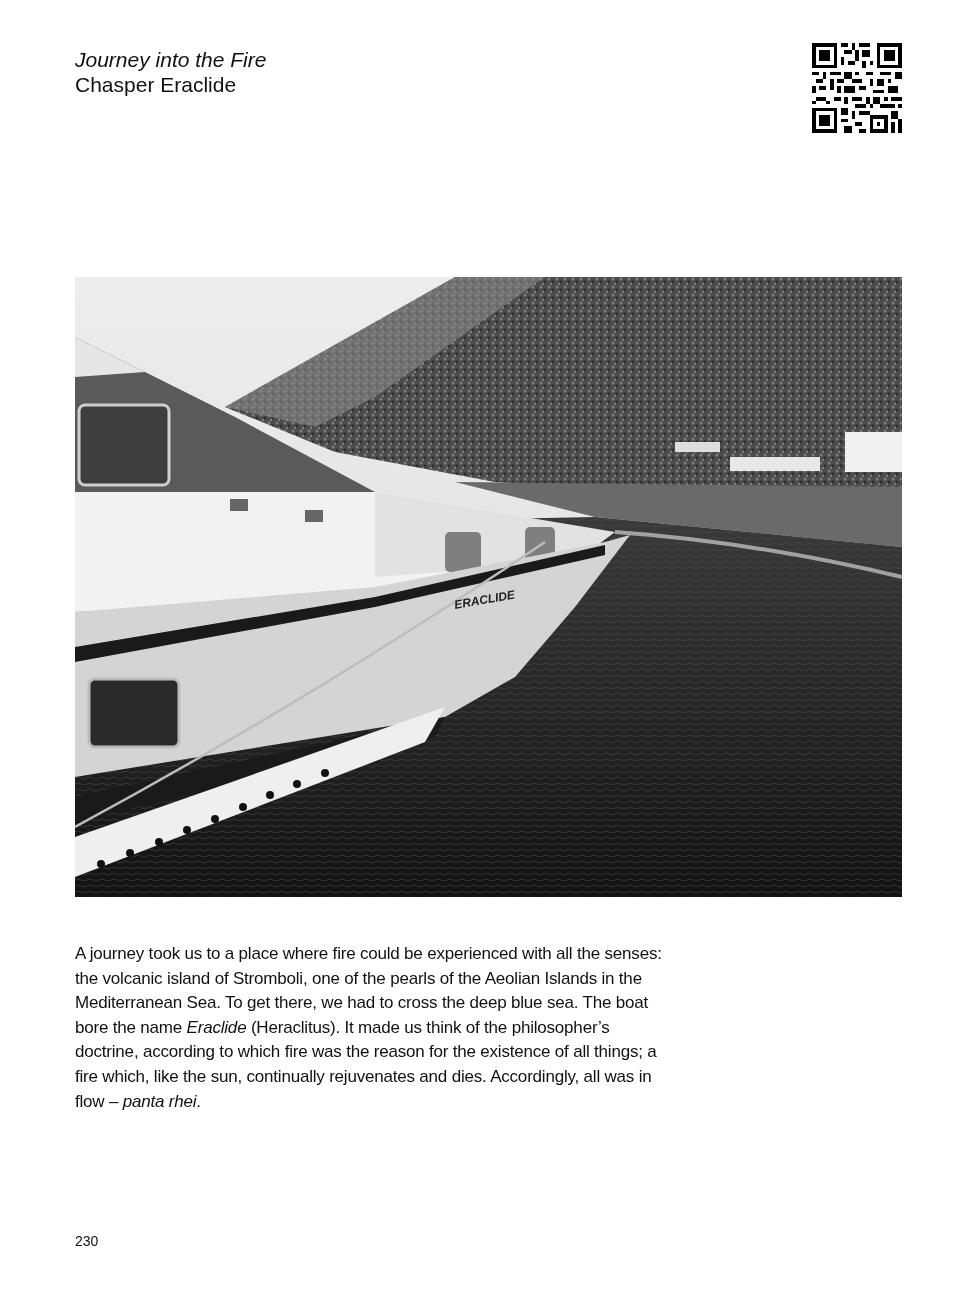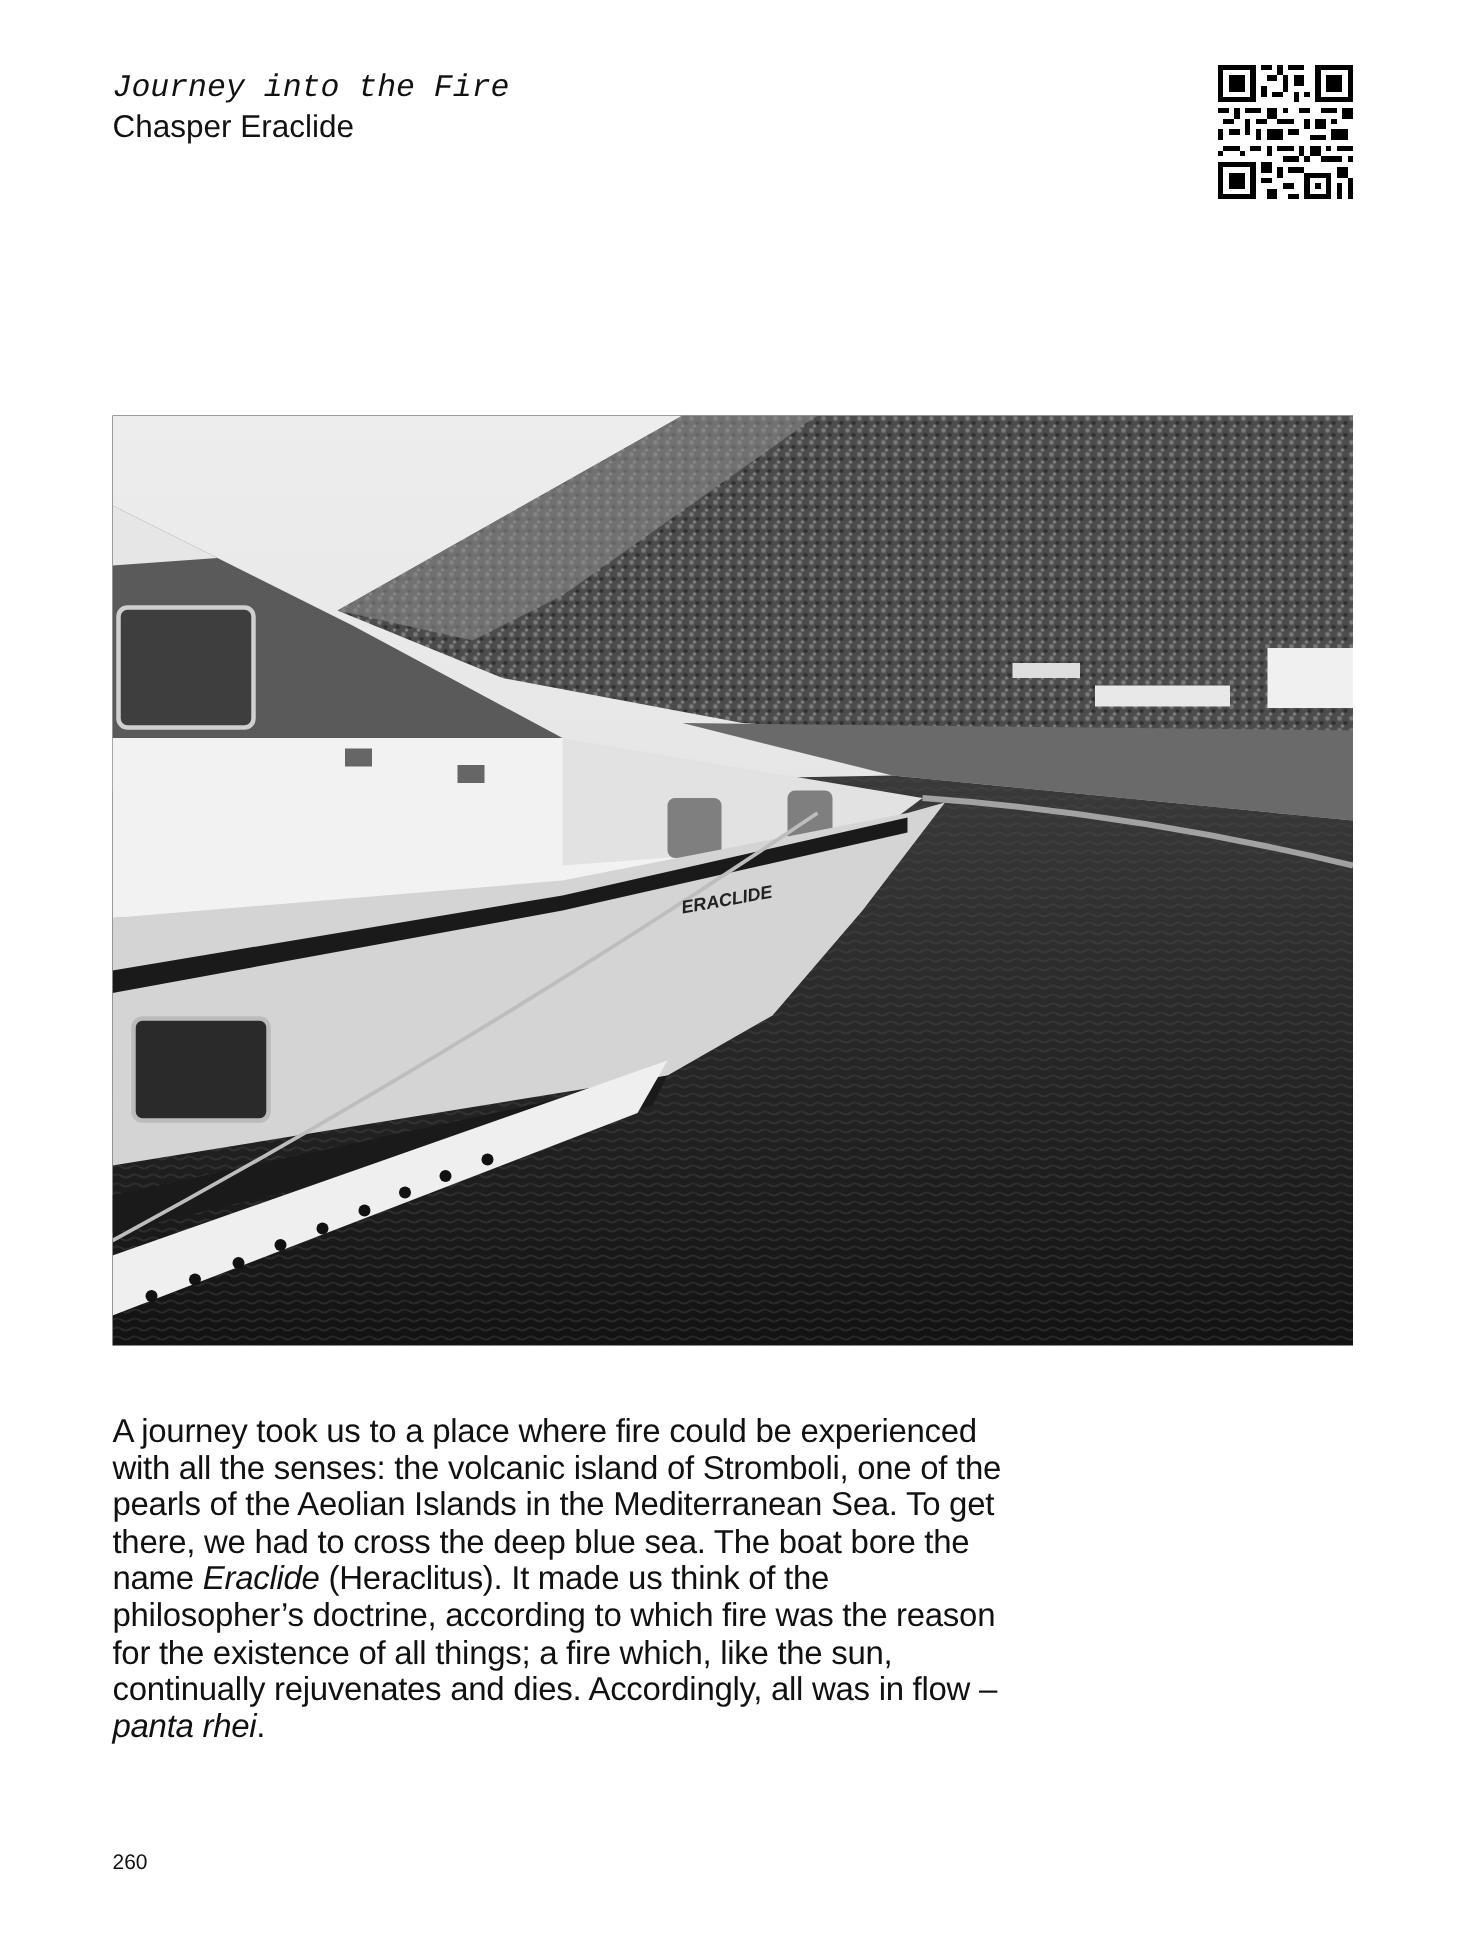--- a/index.html
+++ b/index.html
@@ -1,22 +1,22 @@
 <!DOCTYPE html>
 <html><head>
 <meta charset="utf-8">
 <style>
   html, body { margin:0; padding:0; background:#ffffff; }
   body { width:975px; height:1301px; position:relative; overflow:hidden;
          font-family:"Liberation Sans", sans-serif; color:#111; }
   .header { position:absolute; left:75px; top:47px; font-size:21px; line-height:25px; }
-  .title { font-style:italic;font-family:Liberation Mono, monospace; }
+  .title { font-style:italic; }
   .qr { position:absolute; left:812px; top:43px; width:90px; height:90px; }
   .photo { position:absolute; left:75px; top:277px; width:827px; height:620px; overflow:hidden; background:#222; }
-  .body-text { position:absolute; left:75px; top:942px; width:600px; font-size:22px; line-height:24.6px; letter-spacing:-0.2px; }
+  .body-text { position:absolute; left:75px; top:942px; width:600px; font-size:17px; line-height:24.6px; letter-spacing:-0.2px; }
   .body-text em { font-style:italic; }
   .page-number { position:absolute; left:75px; top:1233px; font-size:14px; }
 </style>
 </head>
 <body>
 
 <div class="header">
   <div class="title">Journey into the Fire</div>
   <div class="author">Chasper Eraclide</div>
 </div>
@@ -109,13 +109,13 @@
     </g>
 
     <path d="M0 550 Q240 420 470 265" stroke="#bdbdbd" stroke-width="2.5" fill="none"></path>
 
     <text x="380" y="332" font-family="Liberation Sans, sans-serif" font-size="12" font-weight="bold" font-style="italic" fill="#222" transform="rotate(-10 380 332)">ERACLIDE</text>
   </svg>
 </div>
 
 <div class="body-text"><span>A journey took us to a place where fire could be experienced with all the senses: the volcanic island of Stromboli, one of the pearls of the Aeolian Islands in the Mediterranean Sea. To get there, we had to cross the deep blue sea. The boat bore the name </span><em>Eraclide</em><span> (Heraclitus). It made us think of the philosopher’s doctrine, according to which fire was the reason for the existence of all things; a fire which, like the sun, continually rejuvenates and dies. Accordingly, all was in flow – </span><em>panta rhei</em><span>.</span></div>
 
-<div class="page-number">260</div>
+<div class="page-number">230</div>
 
 </body></html>

